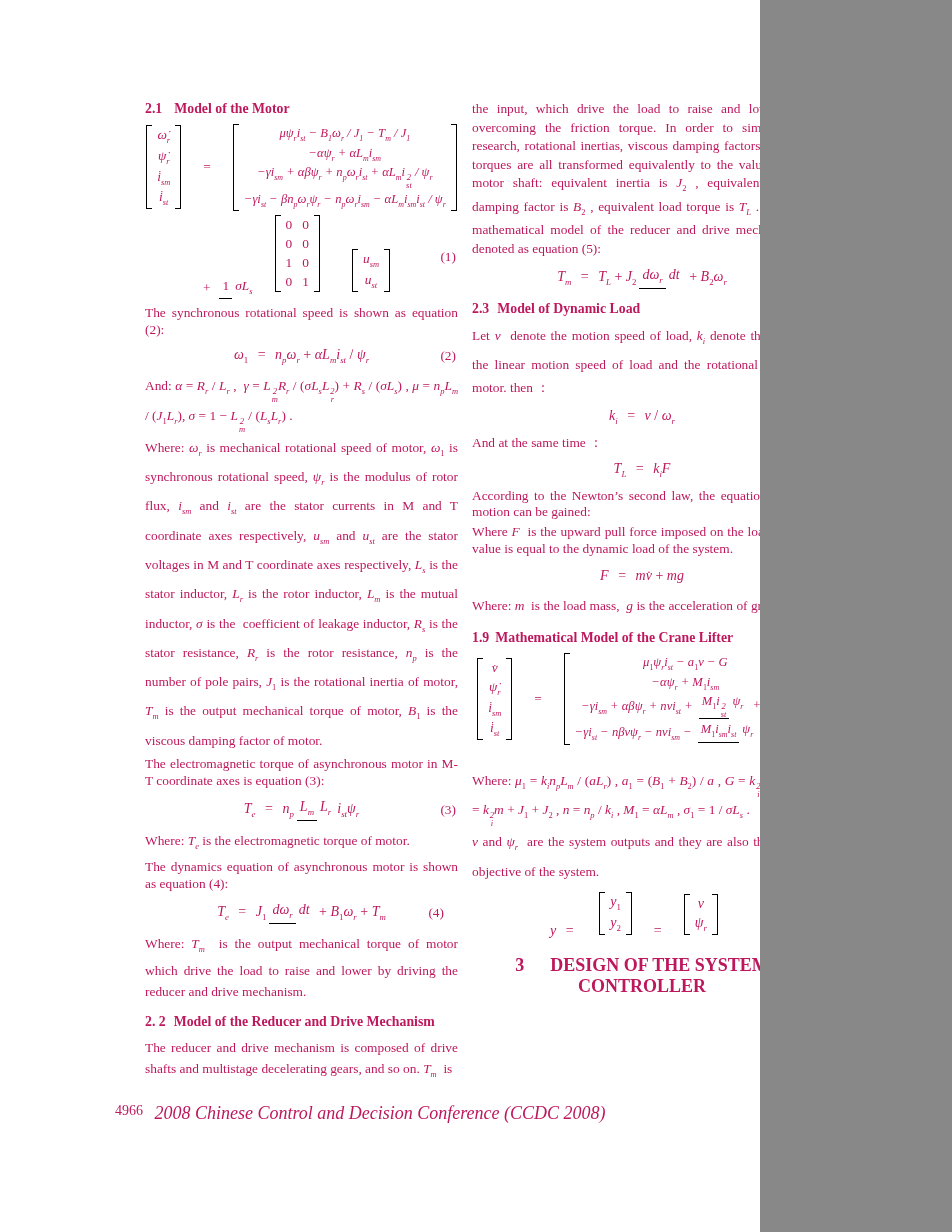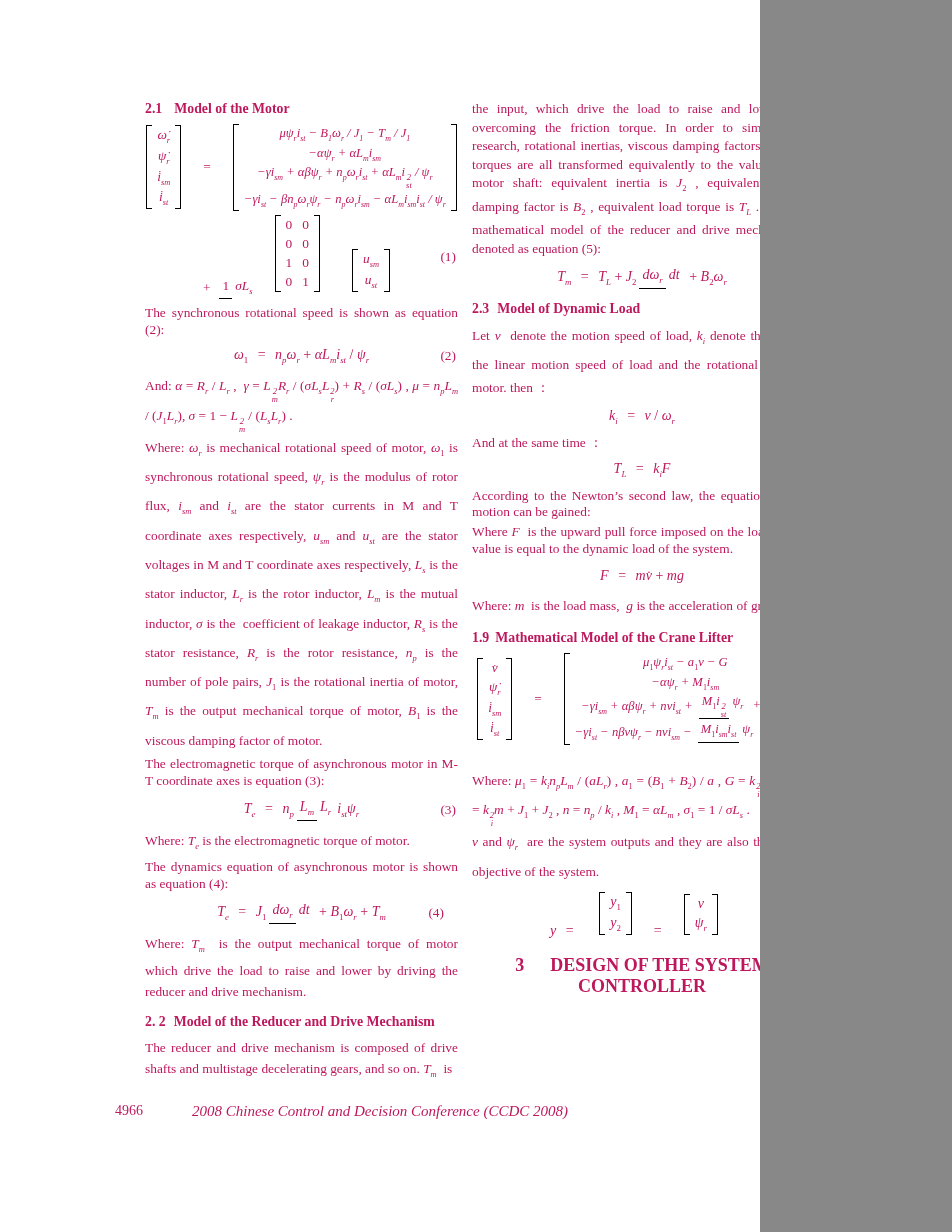--- a/index.html
+++ b/index.html
@@ -41,21 +41,21 @@
   .bl{border-left:1.4px solid #000;border-top:1.4px solid #000;border-bottom:1.4px solid #000;}
   .br{border-right:1.4px solid #000;border-top:1.4px solid #000;border-bottom:1.4px solid #000;}
   .vbwide{font-size:12.6px;}
   .vb9{font-size:12.6px;}
   
   .ss{display:inline-flex;flex-direction:column;align-items:center;font-size:8.5px;
       line-height:8px;vertical-align:-4px;margin-left:1px;font-style:italic;}
   
   .footer{position:absolute;top:1103px;left:0;width:100%;height:24px;}
   .footer .pnum{position:absolute;left:115px;top:0;font-size:14px;}
-  .footer .conf{display:block;text-align:center;font-style:italic;font-size:15px;}
+  .footer .conf{display:block;text-align:center;font-style:italic;font-size:18px;}
 </style>
 </head>
 <body>
 
 <div class="page">
 
   <div class="col col-left">
     <h3 style="margin-top:0;">
       <span class="h-num">2.1</span><span>Model of the Motor</span>
     </h3>

